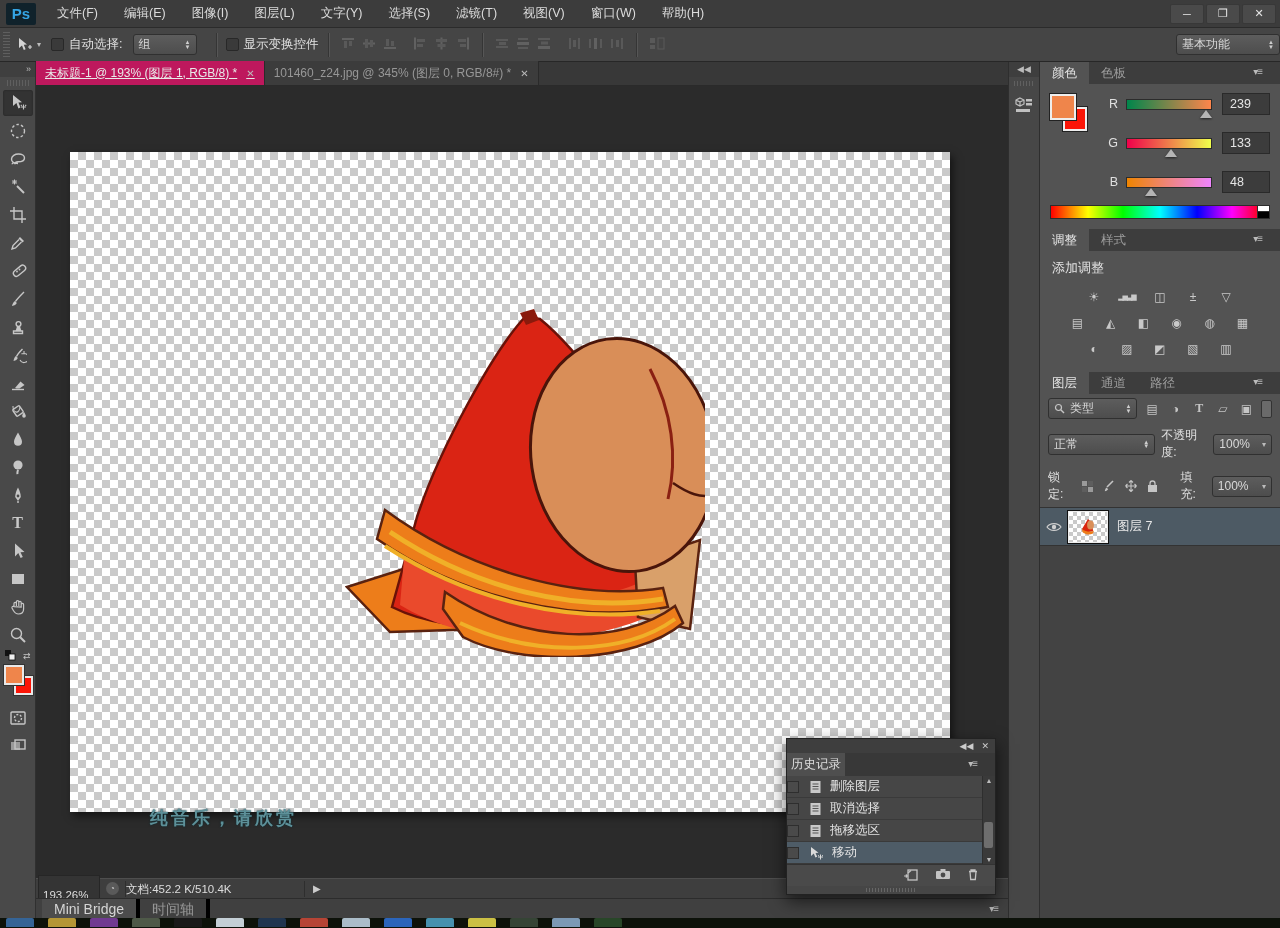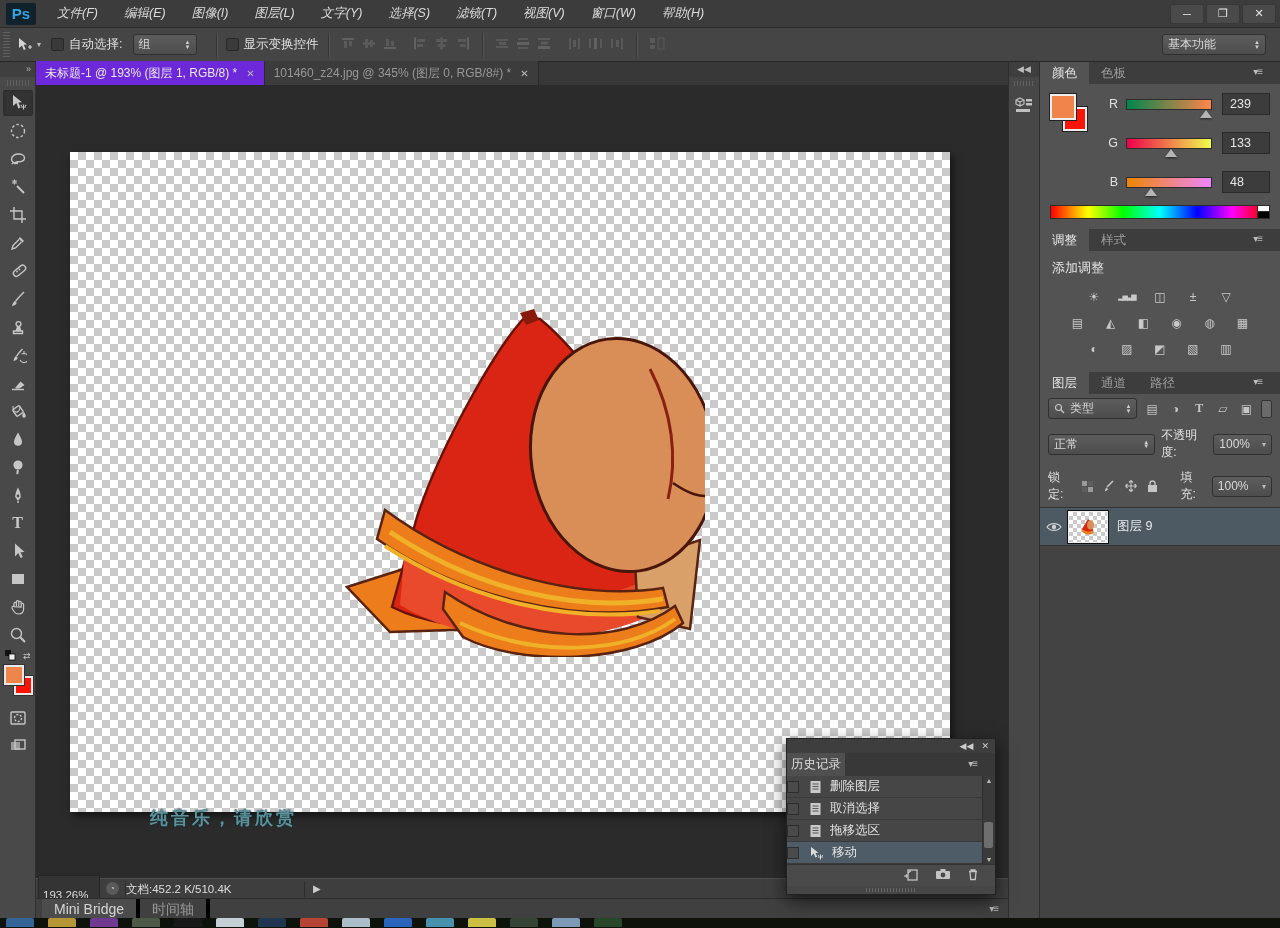--- a/index.html
+++ b/index.html
@@ -2,54 +2,54 @@
 <html><head>
 <meta charset="utf-8">
 <style>
   html,body{margin:0;padding:0;background:#222;}
   *{box-sizing:border-box;font-family:"Liberation Sans","DejaVu Sans",sans-serif;}
   #stage{position:relative;width:1280px;height:928px;overflow:hidden;background:#535353;font-size:12px;color:#d9d9d9;-webkit-user-select:none;user-select:none;}
 
   
   .menubar{position:absolute;left:0;top:0;width:1280px;height:28px;background:#3c3c3c;border-bottom:1px solid #2b2b2b;display:flex;align-items:center;}
   .pslogo{width:30px;height:22px;margin:0 8px 0 6px;background:#10222b;color:#35a5e5;font-weight:bold;font-size:15px;display:flex;align-items:center;justify-content:center;border-radius:2px;}
-  .menu-item{padding:0 13px;height:28px;display:flex;align-items:center;color:#dcdcdc;font-size:12.5px;cursor:default;font-style:italic;}
+  .menu-item{padding:0 13px;height:28px;display:flex;align-items:center;color:#dcdcdc;font-size:12.5px;cursor:default;}
   .wctrls{margin-left:auto;display:flex;margin-right:4px;}
   .wbtn{width:34px;height:20px;margin-left:2px;background:#4a4a4a;border:1px solid #383838;color:#e5e5e5;display:flex;align-items:center;justify-content:center;font-size:11px;border-radius:2px;}
 
   
   .optionsbar{position:absolute;left:0;top:28px;width:1280px;height:34px;background:#454545;border-bottom:1px solid #272727;display:flex;align-items:center;}
   .grip-v{width:7px;height:26px;margin:0 6px 0 3px;background:repeating-linear-gradient(to bottom,#5f5f5f 0 1px,transparent 1px 3px);}
   .opt-tool{display:flex;align-items:center;gap:3px;margin-right:10px;}
   .chk{width:13px;height:13px;background:#3a3a3a;border:1px solid #282828;border-radius:2px;margin-right:5px;}
   .opt-label{font-size:12.5px;color:#e0e0e0;}
   .dd{display:flex;align-items:center;justify-content:space-between;background:linear-gradient(#5d5d5d,#4d4d4d);border:1px solid #303030;border-radius:3px;height:21px;padding:0 5px;gap:6px;}
   .updown{display:flex;flex-direction:column;line-height:4.5px;font-size:6px;color:#cfcfcf;}
   .vsep{width:1px;height:24px;background:#353535;margin:0 9px;box-shadow:1px 0 0 #565656;}
   .ai{opacity:.55;margin:0 3px;}
-  .workspace-dd{margin-left:auto;margin-right:14px;width:104px;}
+  .workspace-dd{margin-left:auto;margin-right:0;width:104px;}
 
   
   .toolbar{position:absolute;left:0;top:62px;width:36px;height:856px;background:#494949;border-right:1px solid #303030;display:flex;flex-direction:column;align-items:center;}
   .tb-head{width:100%;height:15px;background:#3f3f3f;color:#bbb;font-size:9px;text-align:right;padding-right:4px;line-height:15px;}
   .tb-grip{width:22px;height:6px;margin:3px 0;background:repeating-linear-gradient(to right,#5f5f5f 0 1px,transparent 1px 3px);}
   .tool{width:30px;height:26px;display:flex;align-items:center;justify-content:center;border-radius:3px;margin:1px 0;}
   .tool.selected{background:#333;box-shadow:inset 0 0 2px #222;}
   .tool svg{stroke:#c6c6c6;fill:none;stroke-width:1.4;}
   .tool .fill{fill:#c6c6c6;stroke:none;}
   .swatchbox{position:relative;width:30px;height:34px;margin-top:2px;}
   .fgsw{position:absolute;left:1px;top:0;width:20px;height:20px;border:2px solid #e8e8e8;outline:1px solid #333;}
   .bgsw{position:absolute;left:11px;top:11px;width:19px;height:19px;border:2px solid #e8e8e8;outline:1px solid #333;}
   .miniswap{width:30px;height:14px;display:flex;justify-content:space-between;padding:0 2px;align-items:center;color:#c6c6c6;font-size:9px;}
 
   
   .center{position:absolute;left:36px;top:62px;width:972px;height:856px;background:#2b2b2b;}
   .doc-tabs{position:absolute;left:0;top:0;width:972px;height:24px;background:#383838;border-bottom:1px solid #2a2a2a;display:flex;align-items:flex-end;}
   .dtab{height:24px;display:flex;align-items:center;padding:0 9px;font-size:12px;gap:9px;border-right:1px solid #2a2a2a;}
-  .dtab.active{background:#6d28d9;color:#e8e8e8;}
+  .dtab.active{background:#be185d;color:#e8e8e8;text-decoration:underline;}
   .dtab.inactive{background:#3c3c3c;color:#979797;}
   .dtab .x{font-size:10px;color:#bbb;}
   .canvas{position:absolute;left:34px;top:90px;width:880px;height:660px;background-image:conic-gradient(#cacaca 25%,#ffffff 0 50%,#cacaca 0 75%,#ffffff 0);background-size:16px 16px;box-shadow:3px 4px 8px rgba(0,0,0,.55);}
   .caption{position:absolute;left:114px;top:744px;font-size:18px;font-weight:bold;letter-spacing:3px;color:#5d9099;text-shadow:0 0 2px #0c2c33;}
   .statusbar{position:absolute;left:0;top:816px;width:972px;height:20px;background:#3e3e3e;border-top:1px solid #4e4e4e;display:flex;align-items:center;font-size:11.5px;}
   .zoomfield{width:62px;height:16px;margin-left:2px;background:#343434;border:1px solid #262626;color:#ddd;padding:13px 4px;}
   .pgico{width:13px;height:13px;border-radius:50%;background:#5a5a5a;margin:0 6px;display:flex;align-items:center;justify-content:center;font-size:8px;color:#ccc;}
   .docinfo{width:180px;text-align:left;color:#ddd;background:#3e3e3e;border-left:1px solid #2e2e2e;border-right:1px solid #2e2e2e;height:16px;line-height:16px;}
   .play{color:#ccc;font-size:10px;margin-left:8px;}
   .bottom-tabs{position:absolute;left:0;top:836px;width:972px;height:20px;background:#404040;border-top:1px solid #2c2c2c;display:flex;align-items:center;}
@@ -609,21 +609,21 @@
                 <circle cx="8" cy="6" r="2.2" fill="#cfcfcf"></circle>
               </svg>
           </div>
           <div class="lthumb">
             <svg width="22" height="20" viewBox="0 0 22 20">
                 <path d="M11,2 L5,12 L7,16 L16,14 L15,6 Z" fill="#d9250f"></path>
                 <path d="M5,12 C9,15 14,15.5 17,13.5 L16,16.5 C12,18.5 8,17.5 5.5,15 Z" fill="#ed7d1a"></path>
                 <ellipse cx="13.5" cy="8" rx="3.4" ry="4.5" fill="#d98e58"></ellipse>
               </svg>
           </div>
-          <span class="lname">图层 9</span>
+          <span class="lname">图层 7</span>
         </div>
       </div>
 
     </div>
   </div>
 
   <div class="history">
     <div class="h-title">
       <span>◀◀</span>
       <span>✕</span>

